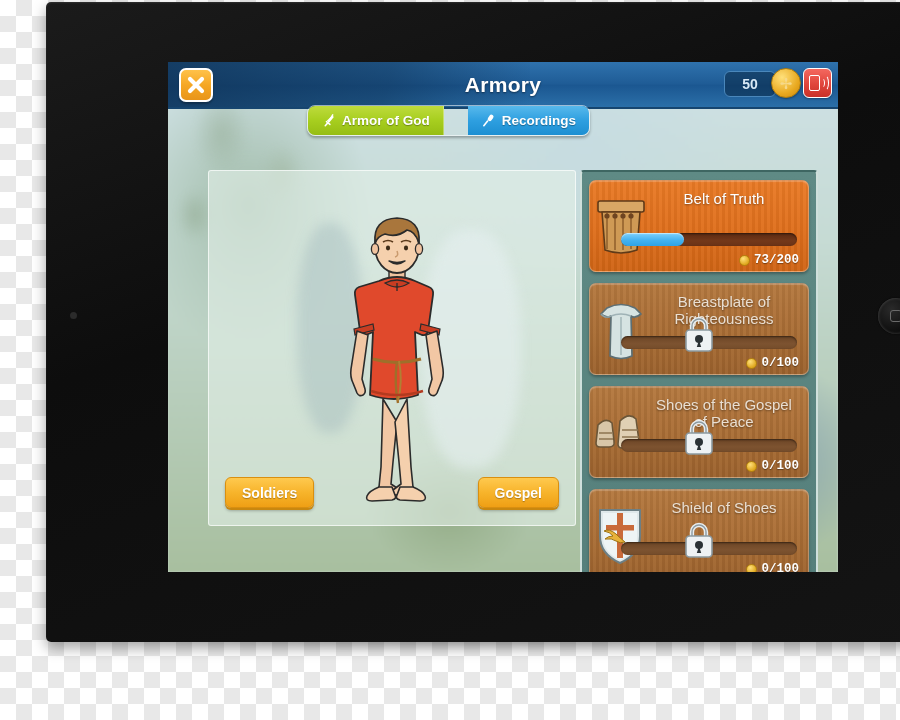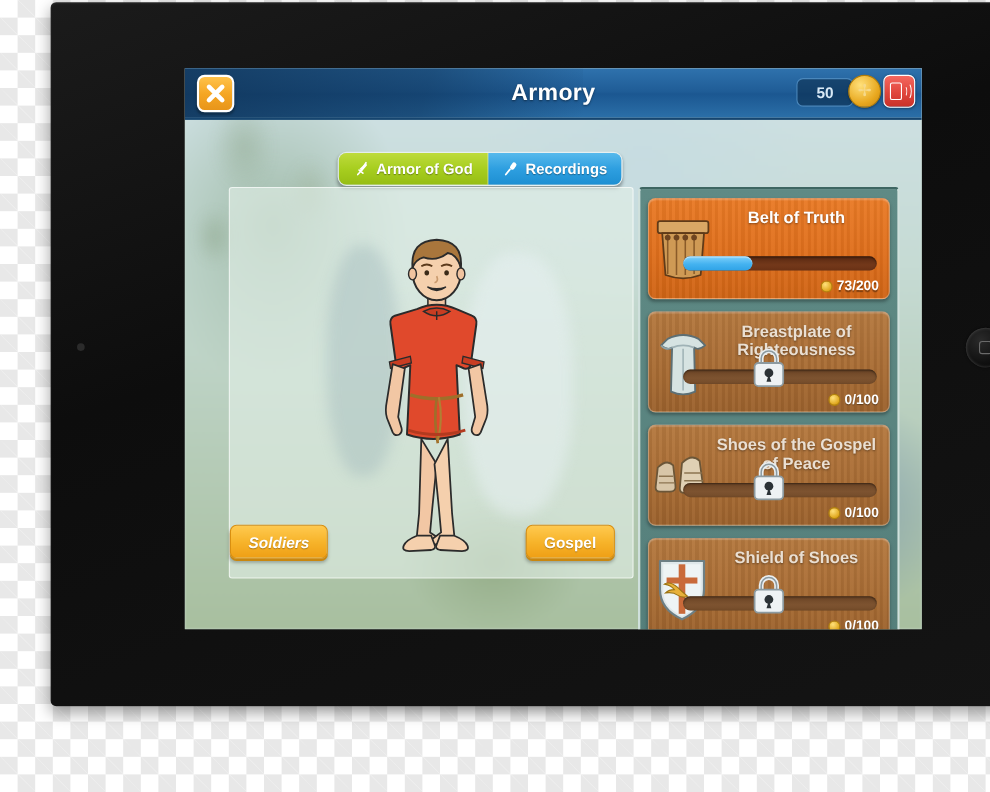--- a/index.html
+++ b/index.html
@@ -159,27 +159,28 @@
   #audio-button .wave1, #audio-button .wave2 {
     position: absolute; border: 1.6px solid #ffffff;
     border-left-color: transparent; border-top-color: transparent; border-bottom-color: transparent;
     border-radius: 50%;
   }
   #audio-button .wave1 { left: 15px; top: 9px; width: 6px; height: 10px; }
   #audio-button .wave2 { left: 17px; top: 6px; width: 8px; height: 16px; }
 
   
   #tabs {
-    position: absolute; left: 139px; top: 76px;
+    position: absolute; left: 139px; top: 43px;
     height: 31px;
     display: flex;
     border-radius: 8px;
     box-shadow: 0 2px 3px rgba(0,0,0,.3);
     overflow: hidden;
     border: 1px solid rgba(255,255,255,.55);
+    gap: 24px;
   }
   .tab {
     display: flex; align-items: center; gap: 6px;
     padding: 0 13px;
     font-size: 13.5px; font-weight: bold; color: #ffffff;
     text-shadow: 0 1px 1px rgba(0,0,0,.35);
     cursor: pointer;
     border-right: 1px solid rgba(255,255,255,.35);
   }
   .tab:last-child { border-right: none; text-align: center; }
@@ -215,21 +216,21 @@
     padding: 0 16px;
     border-radius: 6px;
     background: linear-gradient(180deg, #ffc94f 0%, #f7b42b 50%, #ef9f15 100%);
     border: 1px solid #d98f10;
     box-shadow: 0 2px 0 #c9870f, 0 3px 3px rgba(0,0,0,.25);
     color: #ffffff; font-size: 14px; font-weight: bold;
     line-height: 30px; text-align: center;
     text-shadow: 0 1px 1px rgba(0,0,0,.3);
     cursor: pointer;
   }
-  #btn-soldiers { left: 0; font-style: italic; }
+  #btn-soldiers { left: 16px; }
   #btn-intro { right: 16px; }
 
   
   #armor-panel {
     position: absolute; left: 412px; top: 108px;
     width: 238px; height: 424px;
     background: linear-gradient(180deg, #5f8a85 0%, #557f7b 100%);
     border: 2px solid #cfe0dc;
     border-top-color: #3e6662;
     border-radius: 4px;
@@ -256,21 +257,21 @@
   }
   .armor-item:last-child { margin-bottom: 0; }
 
   .item-icon {
     position: absolute; left: 4px; top: 8px;
     width: 54px; height: 72px;
   }
   .item-name {
     position: absolute; left: 58px; right: 8px; top: 9px;
     text-align: center;
-    font-size: 15px; font-weight: bold; line-height: 17px;
+    font-size: 15px; font-weight: normal; line-height: 17px;
     color: #ffffff;
     text-shadow: 0 1px 2px rgba(0,0,0,.42);
   }
   .armor-item.locked .item-name { color: #eadfd2; }
 
   .progress-track {
     position: absolute; left: 31px; right: 11px; bottom: 25px;
     height: 13px;
     border-radius: 7px;
     background: linear-gradient(180deg, #5a2a12 0%, #73381a 60%, #6a3216 100%);
@@ -283,20 +284,21 @@
     position: absolute; left: 0; top: 0; bottom: 0;
     border-radius: 7px;
     background: linear-gradient(180deg, #7fd1fb 0%, #44b2f0 55%, #2fa3e6 100%);
     box-shadow: inset 0 1px 1px rgba(255,255,255,.55);
   }
   .cost-row {
     position: absolute; right: 9px; bottom: 4px;
     display: flex; align-items: center; gap: 4px;
     font-size: 12.5px; font-weight: bold; color: #ffffff;
     text-shadow: 0 1px 1px rgba(0,0,0,.4);
+    font-family: Liberation Mono, monospace;
   }
   .cost-coin {
     width: 11px; height: 11px; border-radius: 50%;
     background: radial-gradient(circle at 36% 30%, #ffe07a, #e0a81f 70%);
     border: 1px solid #b3830d;
   }
   .lock-badge {
     position: absolute; left: 50%; top: 30px;
     transform: translateX(-50%);
     width: 34px; height: 40px;

